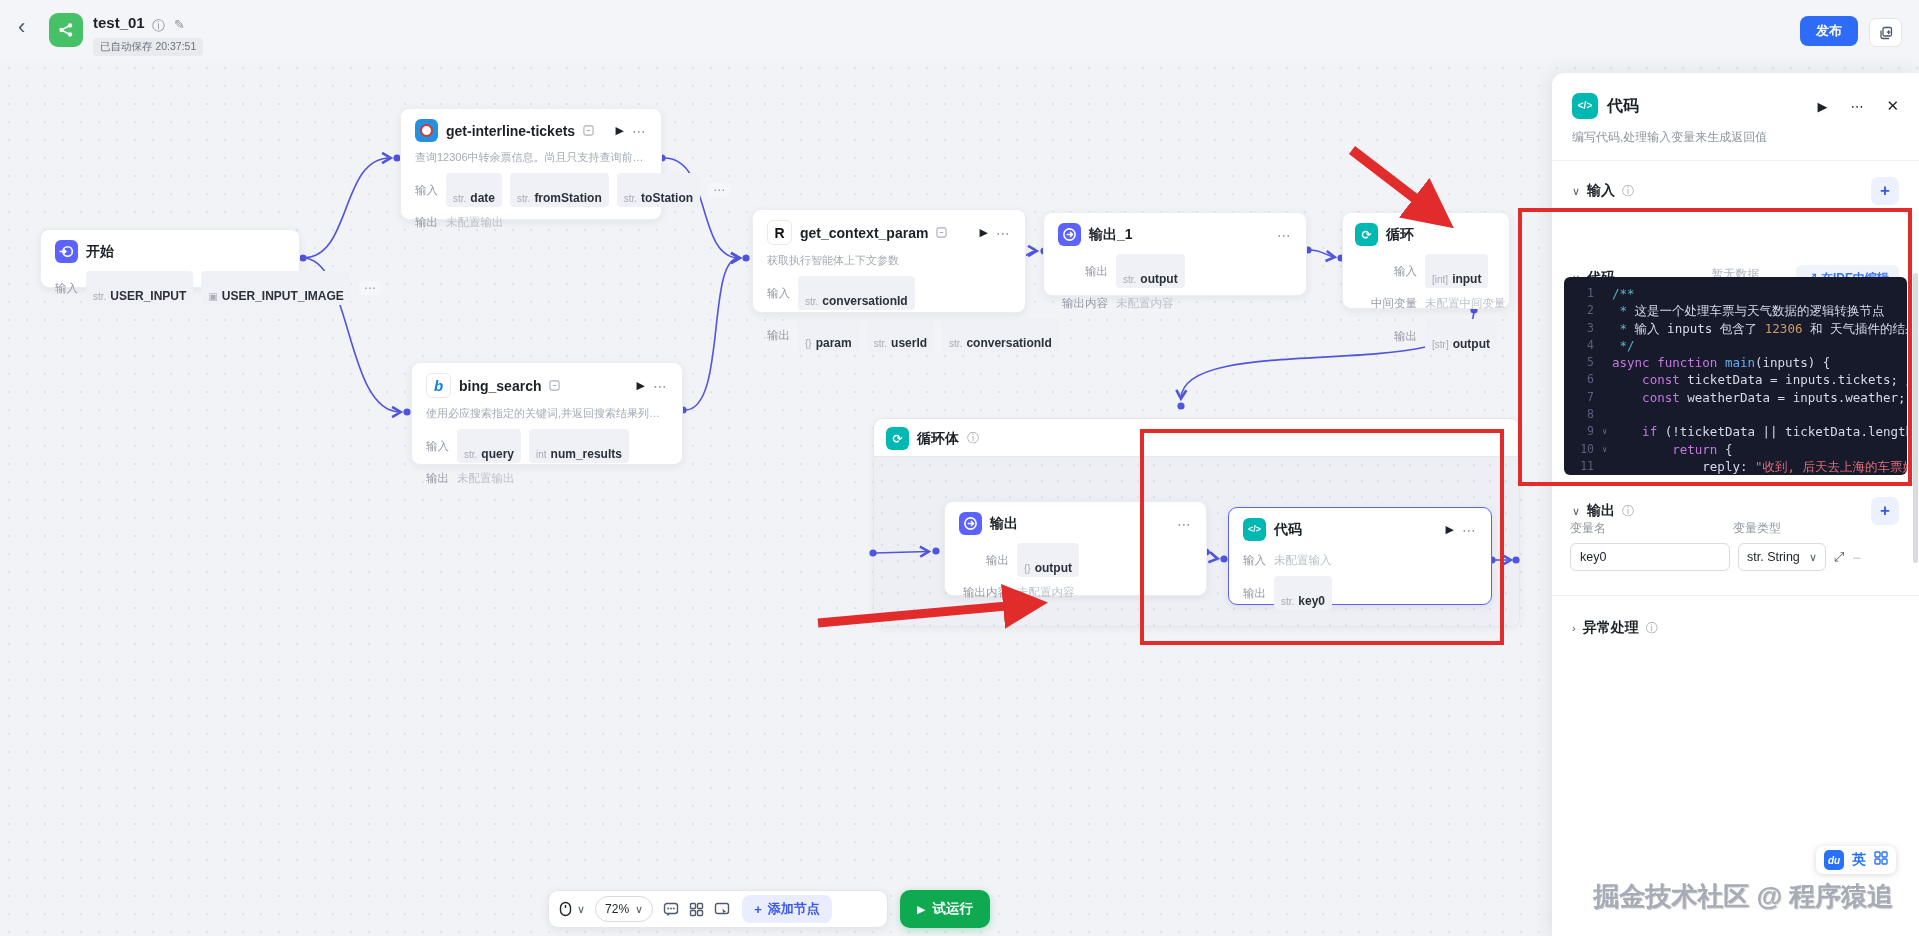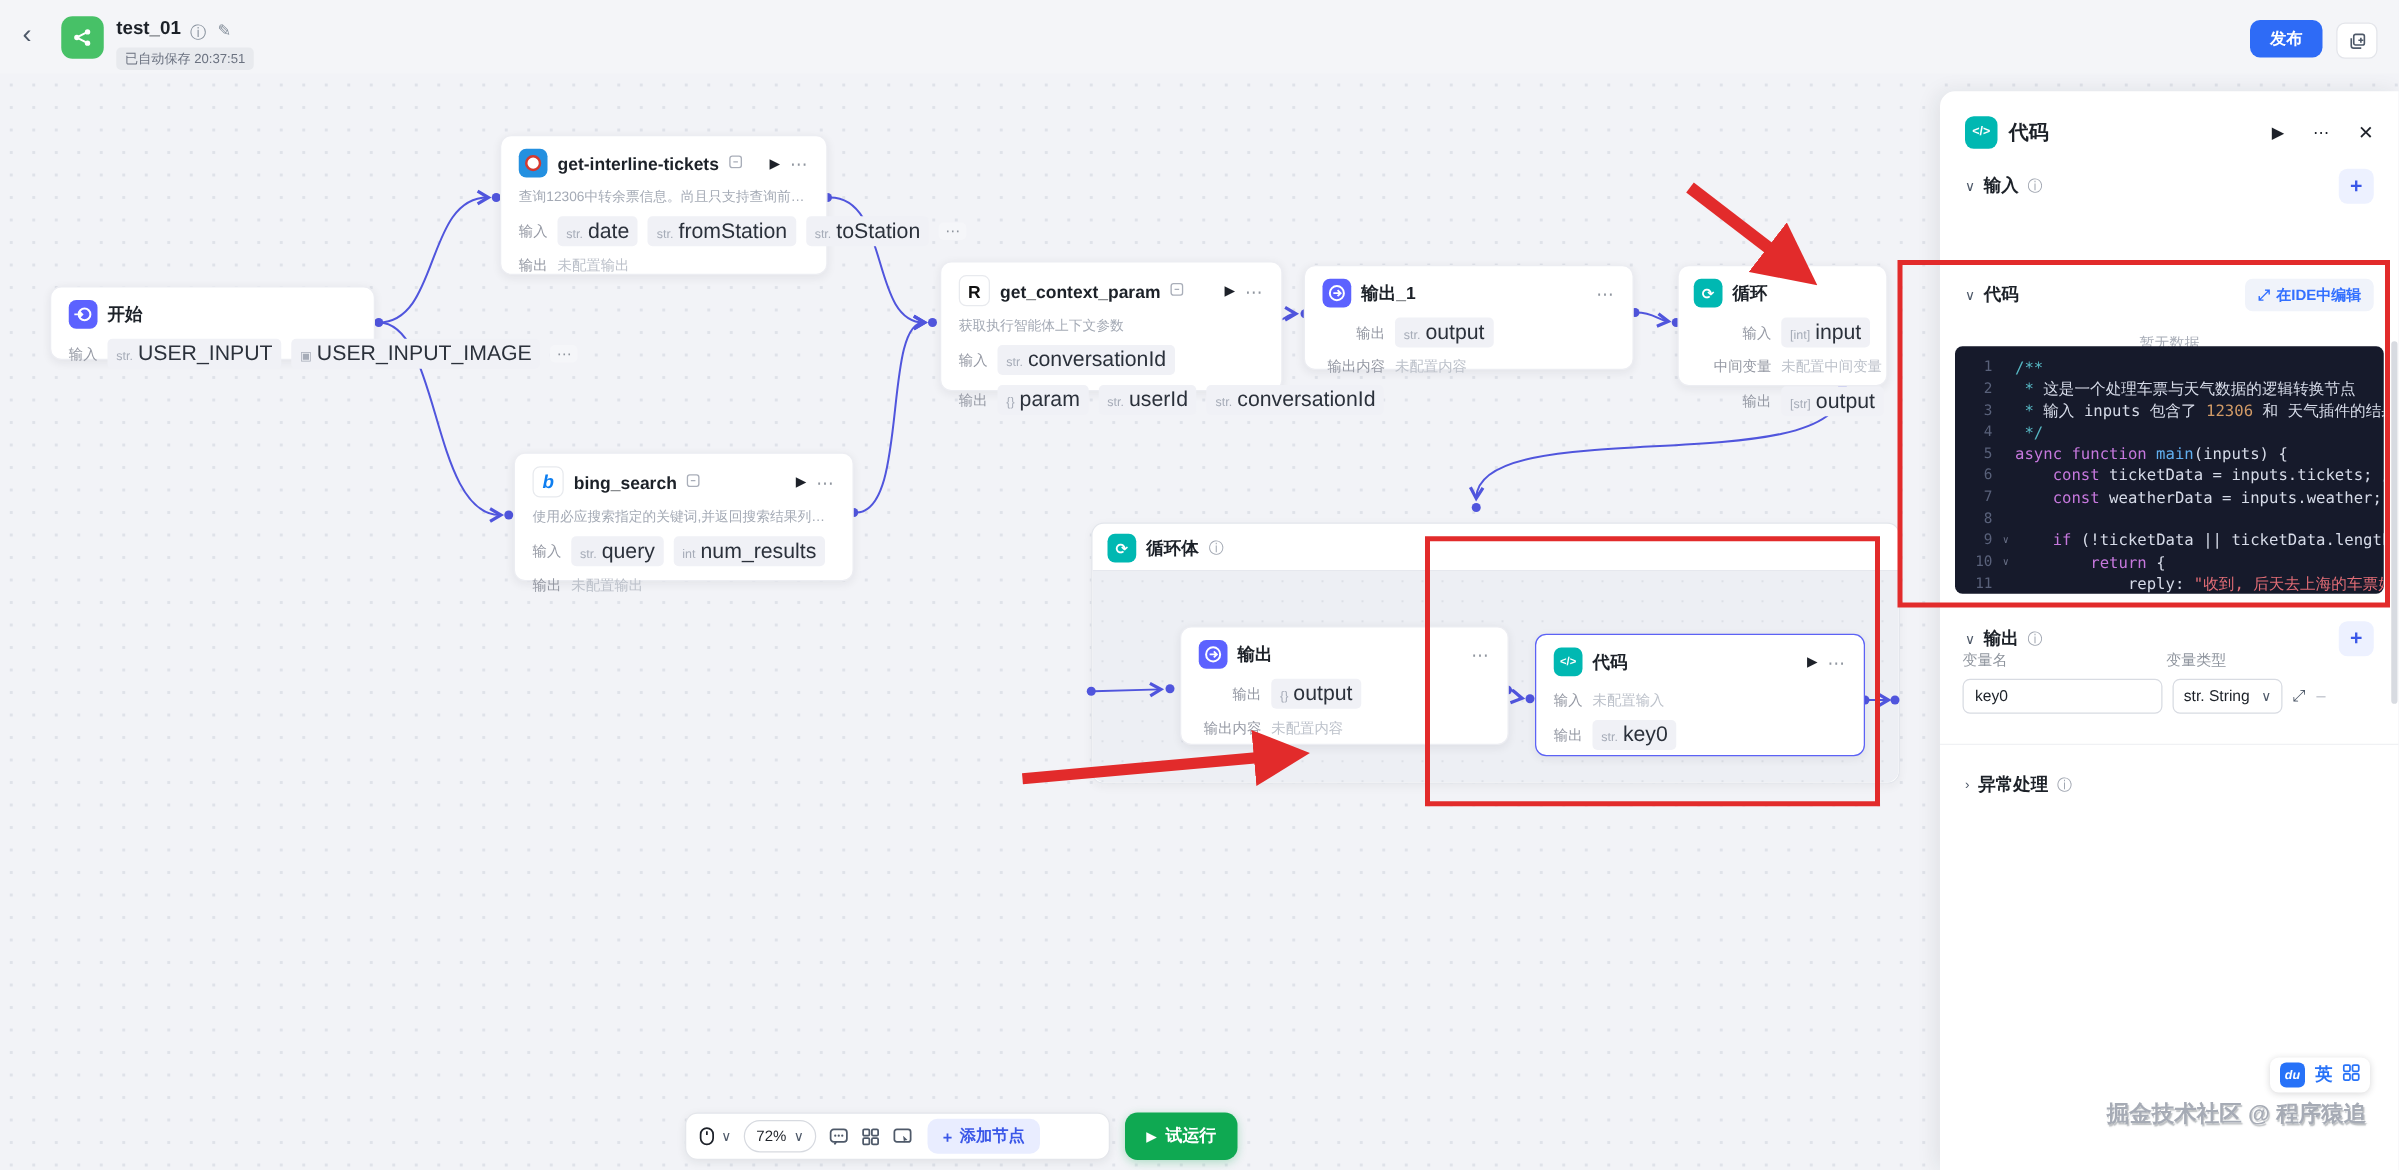--- a/index.html
+++ b/index.html
@@ -34,21 +34,21 @@
   .sp{flex:1;}
   .play{color:#1d2129;font-size:11px;}
   .more{color:#8f959e;font-size:14px;letter-spacing:1px;line-height:1;}
   .badge-ic{color:#a9aeb9;}
   .desc{font-size:11px;color:#a4aab5;margin-top:8px;white-space:nowrap;overflow:hidden;text-overflow:ellipsis;}
   .row{display:flex;align-items:center;gap:8px;margin-top:8px;}
   .lbl{font-size:11.5px;color:#9498a3;flex:none;}
   .val{font-size:11.5px;color:#bcc1ca;white-space:nowrap;}
   .pill{display:inline-flex;align-items:baseline;gap:4px;background:#f0f1f6;border-radius:4px;padding:2px 7px;white-space:nowrap;}
   .pt{font-size:10px;color:#a6acb8;}
-  .pn{font-size:17px;font-weight:400;color:#2b313b;}
+  .pn{font-size:12px;font-weight:700;color:#2b313b;margin-top:16px;}
   .mini-more{color:#8f959e;font-size:12px;margin-left:auto;background:#f5f6f9;border-radius:4px;padding:0 5px;line-height:14px;}
   .ic-indigo{background:#5c62ff;} .ic-teal{background:#00b8b2;} .ic-white{background:#fff;border:1px solid #e8eaee;}
   .ic-blue{background:#2490e0;}
   .glyph{color:#fff;font-size:12px;font-weight:700;line-height:1;}
 
   #node-start{left:40px;top:229px;width:260px;height:59px;}
   #node-tickets{left:400px;top:108px;width:262px;height:112px;}
   #node-bing{left:411px;top:362px;width:272px;height:103px;}
   #node-context{left:752px;top:209px;width:274px;height:104px;}
   #node-output1{left:1043px;top:212px;width:264px;height:84px;}
@@ -115,21 +115,21 @@
   #runbtn{position:absolute;left:900px;top:890px;width:90px;height:38px;background:#0fa952;border-radius:10px;
           display:flex;align-items:center;justify-content:center;gap:7px;color:#fff;font-size:13.5px;font-weight:700;
           box-shadow:0 2px 8px rgba(15,169,82,.3);z-index:40;}
 
   
   #translate{position:absolute;left:1816px;top:846px;height:28px;background:#fff;border-radius:7px;
              box-shadow:0 1px 6px rgba(31,35,41,.18);display:flex;align-items:center;gap:8px;padding:0 8px;z-index:60;}
   #du-ic{width:20px;height:20px;border-radius:5px;background:#2772f8;color:#fff;font-size:10px;font-style:italic;
          font-weight:700;display:flex;align-items:center;justify-content:center;}
   #tr-en{color:#2772f8;font-size:14px;font-weight:700;}
-  #watermark{position:absolute;right:26px;top:879px;font-size:18px;font-weight:700;color:#a6abb5;z-index:60;
+  #watermark{position:absolute;right:26px;top:879px;font-size:26px;font-weight:700;color:#a6abb5;z-index:60;
              text-shadow:-1px -1px 0 rgba(255,255,255,.95),1px 1px 1px rgba(130,134,140,.55);white-space:nowrap;}
 
   
   .red-rect{position:absolute;border:4px solid #e22b2b;z-index:100;}
   #red1{left:1518px;top:208px;width:386px;height:270px;}
   #red2{left:1140px;top:429px;width:356px;height:208px;}
 </style>
 </head>
 <body>
 
@@ -446,20 +446,21 @@
   <div class="phead">
     <span id="p-icon">
         <span class="glyph" style="font-size:10px;">&lt;/&gt;</span>
       </span>
     <span id="p-title">代码</span>
     <span class="sp"></span>
     <span class="ph-ic">▶</span>
     <span class="ph-ic">⋯</span>
     <span class="ph-ic" style="font-size:15px;">✕</span>
   </div>
+  <div id="p-sub">编写代码,处理输入变量来生成返回值</div>
 
   <div class="sec-hd">
     <span class="chev">∨</span>
     <span class="sec-t">输入</span>
     <span class="info-ic">ⓘ</span>
     <span class="plus-btn">+</span>
   </div>
   <div id="p-empty">暂无数据</div>
 
   <div class="sec-hd" style="padding-top:60px;">

